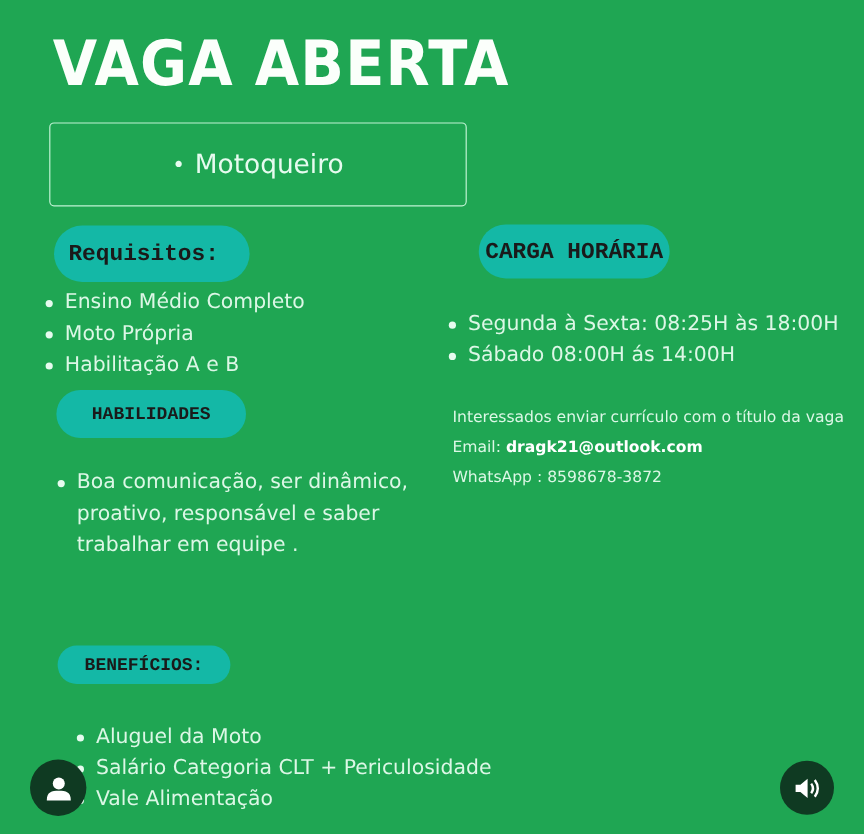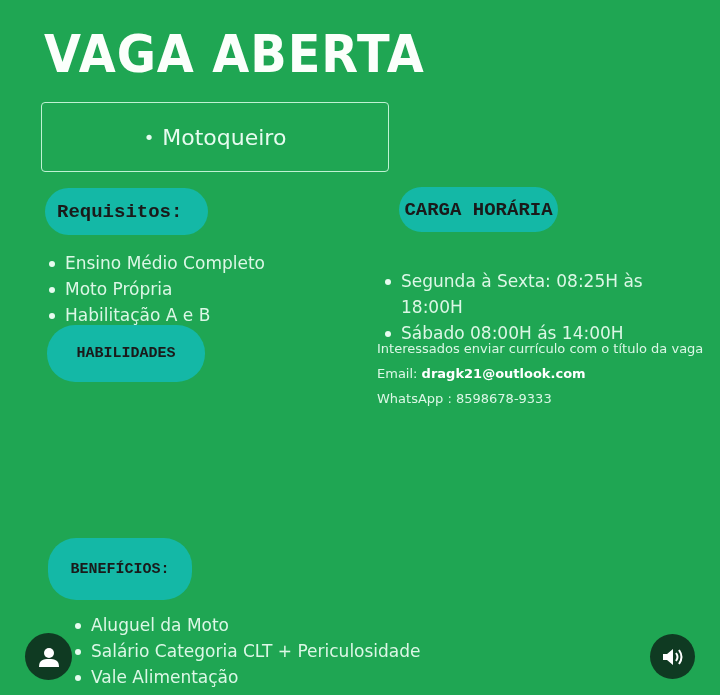--- a/index.html
+++ b/index.html
@@ -24,24 +24,24 @@
     font-size: 22px; color: #e6fbef;
   }
   .role-box .dot { margin-right: 8px; font-size: 18px; }
   .pill {
     background: #14b8a6; border-radius: 28px;
     display: flex; align-items: center; justify-content: center;
     color: #1a1a1a; font-weight: bold;
     font-family: Liberation Mono, monospace;
   }
   .pill-req { left: 45px; top: 188px; width: 163px; height: 47px; font-size: 19px; justify-content: flex-start; padding-left: 12px; box-sizing: border-box; }
-  .pill-hab { left: 47px; top: 325px; width: 158px; height: 57px; font-size: 15px; }
-  .pill-ben { left: 48px; top: 538px; width: 144px; height: 62px; font-size: 15px; }
+  .pill-hab { left: 47px; top: 325px; width: 158px; height: 40px; font-size: 15px; }
+  .pill-ben { left: 48px; top: 538px; width: 144px; height: 32px; font-size: 15px; }
   .pill-carga { left: 399px; top: 187px; width: 159px; height: 45px; font-size: 19px; }
-  ul.list { list-style: none; margin: 11px; padding: 0; }
+  ul.list { list-style: none; margin: 0; padding: 0; }
   ul.list li { position: relative; padding-left: 18px; font-size: 17px; line-height: 26px; color: #dcf7e6; }
   ul.list li::before {
     content: ""; position: absolute; left: 2px; top: 11px;
     width: 6px; height: 6px; border-radius: 50%; background: #e6fbef;
   }
   .req-list { left: 36px; top: 239px; }
   .req-list li { line-height: 26px; }
   .hab-list { left: 46px; top: 389px; width: 310px; }
   .hab-list li { line-height: 26px; }
   .hab-list li + li { margin-top: 8px; }
@@ -72,20 +72,21 @@
 
 <div class="abs pill pill-req">Requisitos:</div>
 <ul class="abs list req-list">
   <li>Ensino Médio Completo</li>
   <li>Moto Própria</li>
   <li>Habilitação A e B</li>
 </ul>
 
 <div class="abs pill pill-hab">HABILIDADES</div>
 <ul class="abs list hab-list">
+  <li>Boa comunicação, ser dinâmico, proativo, responsável e saber trabalhar em equipe .</li>
 </ul>
 
 <div class="abs pill pill-ben">BENEFÍCIOS:</div>
 <ul class="abs list ben-list">
   <li>Aluguel da Moto</li>
   <li>Salário Categoria CLT + Periculosidade</li>
   <li>Vale Alimentação</li>
 </ul>
 
 <div class="abs pill pill-carga">CARGA HORÁRIA</div>
@@ -93,21 +94,21 @@
   <li>Segunda à Sexta: 08:25H às 18:00H</li>
   <li> Sábado 08:00H ás 14:00H</li>
 </ul>
 
 <div class="abs contact">
   <div>Interessados enviar currículo com o título da vaga</div>
   <div>
     <span>Email: </span><b>dragk21@outlook.com</b>
   </div>
   <div>
-    <span>WhatsApp : </span><span>8598678-9333</span>
+    <span>WhatsApp : </span><span>8598678-3872</span>
   </div>
 </div>
 
 <div class="abs avatar-btn">
   <svg width="22" height="22" viewBox="0 0 22 22">
     <circle cx="11" cy="7" r="5" fill="#ffffff"></circle>
     <path d="M1 21 C1 14 5 13 11 13 C17 13 21 14 21 21 Z" fill="#ffffff"></path>
   </svg>
 </div>
 

